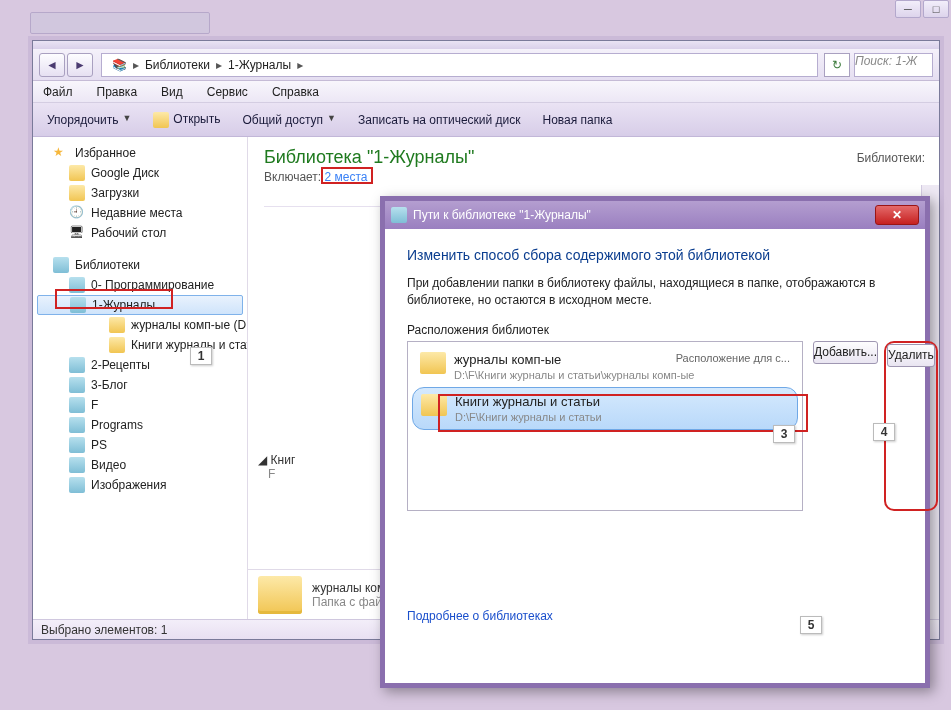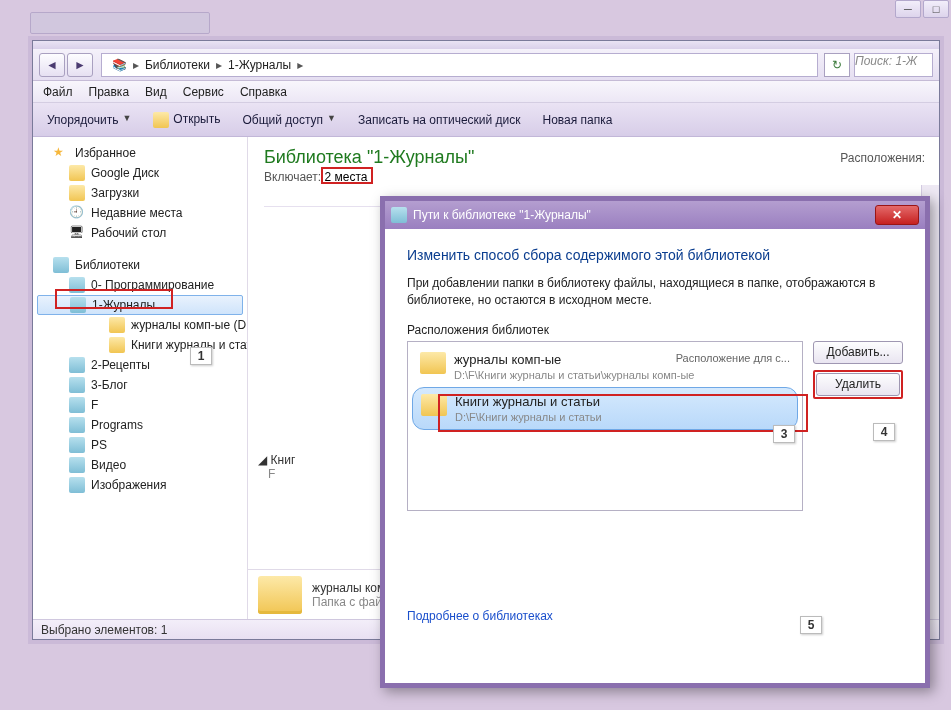--- a/index.html
+++ b/index.html
@@ -6,42 +6,42 @@
 body{background:#d8c8e0;width:951px;height:710px;position:relative;overflow:hidden}
 .outer{position:absolute;left:32px;top:40px;width:908px;height:600px;background:#fff;border:1px solid #7a7a9a;box-shadow:0 0 0 4px rgba(180,160,200,.35)}
 .titlebar{height:8px;background:linear-gradient(#e9e3f4,#d9d0ea)}
 .navbar{height:32px;background:linear-gradient(#f4f1fa,#e5def1);display:flex;align-items:center;padding:0 6px;border-bottom:1px solid #c5bbd6}
 .navbtn{width:26px;height:24px;border:1px solid #a9a0c0;border-radius:3px;background:linear-gradient(#fdfdff,#e6e0f2);margin-right:2px;display:flex;align-items:center;justify-content:center;color:#4a3a70}
 .breadcrumb{flex:1;height:24px;background:#fff;border:1px solid #b6add0;margin:0 6px;display:flex;align-items:center;padding:0 4px}
 .breadcrumb .seg{padding:0 6px;color:#222}
 .breadcrumb .arr{color:#555}
 .refreshbox{width:26px;height:24px;border:1px solid #a9a0c0;background:#fff;display:flex;align-items:center;justify-content:center;color:#3a7a3a}
 .searchbox{width:79px;height:24px;background:#fff;border:1px solid #b6add0;margin-left:4px;padding:0 0;color:#888;font-style:italic;overflow:hidden;white-space:nowrap}
-.menubar{height:22px;background:linear-gradient(#f8f6fc,#ece7f5);display:flex;align-items:center;padding:0 10px;gap:16px;border-bottom:1px solid #d4cde2}
+.menubar{height:22px;background:linear-gradient(#f8f6fc,#ece7f5);display:flex;align-items:center;padding:0 10px;gap:24px;border-bottom:1px solid #d4cde2}
 .menubar span{color:#222}
 .toolbar{height:34px;background:linear-gradient(#eae3f4,#d7cde8);display:flex;align-items:center;padding:0 8px;gap:10px;border-bottom:1px solid #c2b7d8}
 .tbtn{display:flex;gap:4px;padding:2px 6px;color:#1a1a3a}
 .tbtn .dd{font-size:9px;color:#444}
 .ticon{width:16px;height:16px;display:inline-flex;align-items:center;justify-content:center}
 .main{display:flex;height:calc(100% - 8px - 32px - 22px - 34px - 20px)}
 .nav{width:215px;border-right:1px solid #e0dae8;padding:6px 0;overflow:hidden;position:relative}
 .navitem{display:flex;align-items:center;height:20px;padding-left:20px;gap:6px;color:#222;white-space:nowrap}
 .navitem.l2{padding-left:36px}
 .navitem.l3{padding-left:76px}
 .navitem.sel{background:linear-gradient(#e9f2fd,#cfe4fb);border:1px solid #7fb2ea;border-radius:2px;margin:0 4px;padding-left:32px}
 .redbox1{position:absolute;border:2px solid #d02222;left:22px;top:152px;width:118px;height:20px}
 .tag{position:absolute;background:#fff;border:1px solid #bbb;width:22px;height:18px;display:flex;align-items:center;justify-content:center;font-weight:bold;color:#333;box-shadow:1px 1px 2px rgba(0,0,0,.2)}
 .ni-ico{width:16px;height:16px;flex-shrink:0}
 .star{color:#f6b73c}
 .fld{background:linear-gradient(#fde9a8,#f1c552);border-radius:2px}
 .lib{background:linear-gradient(#b7e0ee,#7fbed6);border-radius:2px}
 .content{flex:1;position:relative;padding:10px 16px}
 .libtitle{color:#1f7a1f;font-size:18px;margin-bottom:2px}
 .libsub{color:#555}
-.libsub a{color:#000000;}
+.libsub a{color:#3b82f6;}
 .redbox2{position:absolute;border:2px solid #d02222;left:73px;top:30px;width:52px;height:17px}
 .arrange{position:absolute;right:14px;top:14px;color:#555}
 .sep{height:1px;background:#e6e0ef;margin:22px 0 10px}
 .detailsbar{position:absolute;left:0;right:0;bottom:0;height:50px;border-top:1px solid #e0dae8;display:flex;align-items:center;padding:4px 10px;gap:10px}
 .bigfld{width:44px;height:38px;background:linear-gradient(#fde9a8,#f1c552);border-radius:3px;box-shadow:inset 0 -3px 0 #e5b93e}
 .status{height:20px;background:linear-gradient(#f3eef9,#e8e0f2);border-top:1px solid #d0c8df;padding:0 8px;display:flex;align-items:center;color:#333}
 
 .dialog{position:absolute;left:380px;top:196px;width:550px;height:492px;background:#fff;border:5px solid #8a6fae;box-shadow:4px 4px 12px rgba(0,0,0,.35)}
 .dlg-title{height:28px;background:linear-gradient(#b49ed0,#9a7fc0);display:flex;align-items:center;padding:0 6px;color:#fff}
 .dlg-title .tico{width:16px;height:16px;background:linear-gradient(#b7e0ee,#7fbed6);margin-right:6px;border-radius:2px}
@@ -53,23 +53,23 @@
 .listframe{display:flex;gap:10px}
 .listbox{flex:1;height:170px;background:#fff;border:1px solid #b5b0c4;padding:4px}
 .li{padding:6px 8px}
 .li .t1{color:#222;font-size:13px}
 .li .t2{color:#888;font-size:11px;margin-top:2px}
 .li .r{float:right;color:#666;font-size:11px}
 .li.sel{background:linear-gradient(#d5e9fd,#b9d9fa);border:1px solid #6fa8e6;border-radius:12px}
 .li .fico{width:26px;height:22px;float:left;margin-right:8px;background:linear-gradient(#fde9a8,#f1c552);border-radius:2px}
 .li::after{content:"";display:block;clear:both}
 .redbox3{position:absolute;border:2px solid #d02222;left:30px;top:52px;width:370px;height:38px;pointer-events:none}
-.bcol{width:90px;display:flex;flex-direction:column;gap:6px}
+.bcol{width:90px;display:flex;flex-direction:row;gap:6px}
 .wbtn{height:23px;background:linear-gradient(#fdfdfe,#e9e5f1);border:1px solid #9f97b2;border-radius:3px;display:flex;align-items:center;justify-content:center;color:#222}
-.redbox4{border:2px solid #d02222;padding:1px;border-radius:2px}
+.redbox4{border:2px solid #d02222;padding:1px;border-radius:10px}
 .link{color:#1a4fcc;position:absolute;left:22px;bottom:60px}
 .dlg-btns{position:absolute;right:20px;bottom:16px;display:flex;gap:10px}
 .dlg-btns .wbtn{width:78px}
 .redbox5{border:2px solid #d02222;padding:2px}
 .ghost{position:absolute;left:30px;top:12px;width:180px;height:22px;background:#cfc7de;border:1px solid #a99bc2;opacity:.7;border-radius:2px}
 .scrollhint{position:absolute;right:0;top:48px;bottom:0;width:18px;background:#eee9f4;border-left:1px solid #d4cbe2}
 .wc{position:absolute;right:2px;top:0;display:flex;gap:2px}
 .wc div{width:26px;height:18px;background:linear-gradient(#f2eefa,#ddd4ec);border:1px solid #b3a8cc;border-radius:2px;display:flex;align-items:center;justify-content:center;color:#444;font-size:11px}
 </style>
 </head>
@@ -197,21 +197,21 @@
         </div>
       <div class="redbox1"></div>
     </div>
     <div class="content">
       <div class="libtitle">Библиотека "1-Журналы"</div>
       <div class="libsub">
         <span>Включает:</span>
         <a>2 места</a>
       </div>
       <div class="redbox2"></div>
-      <div class="arrange">Расположения:</div>
+      <div class="arrange">Библиотеки:</div>
       <div class="sep"></div>
       <div style="position:absolute;left:10px;top:316px;color:#333">◢ <span>Книг</span></div>
       <div style="position:absolute;left:20px;top:330px;color:#888">F</div>
       <div class="detailsbar">
         <div class="bigfld"></div>
         <div>
           <div><span style="color:#333">журналы комп-ые</span> &nbsp;<span style="color:#888">Дата изменения:</span> <span>27.03.2014 1</span></div>
           <div style="color:#888">Папка с файлами</div>
         </div>
       </div>

